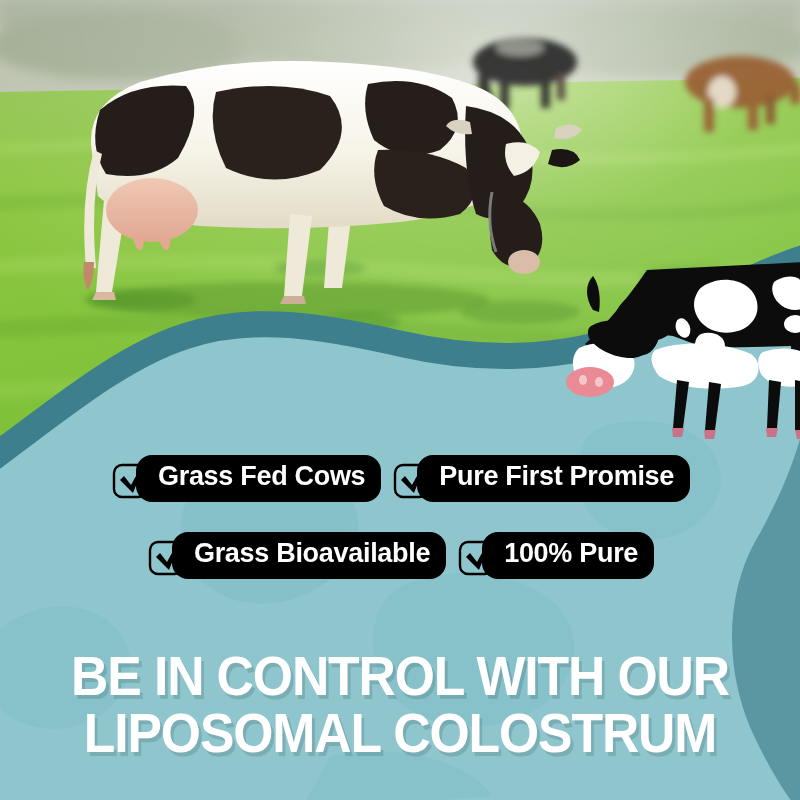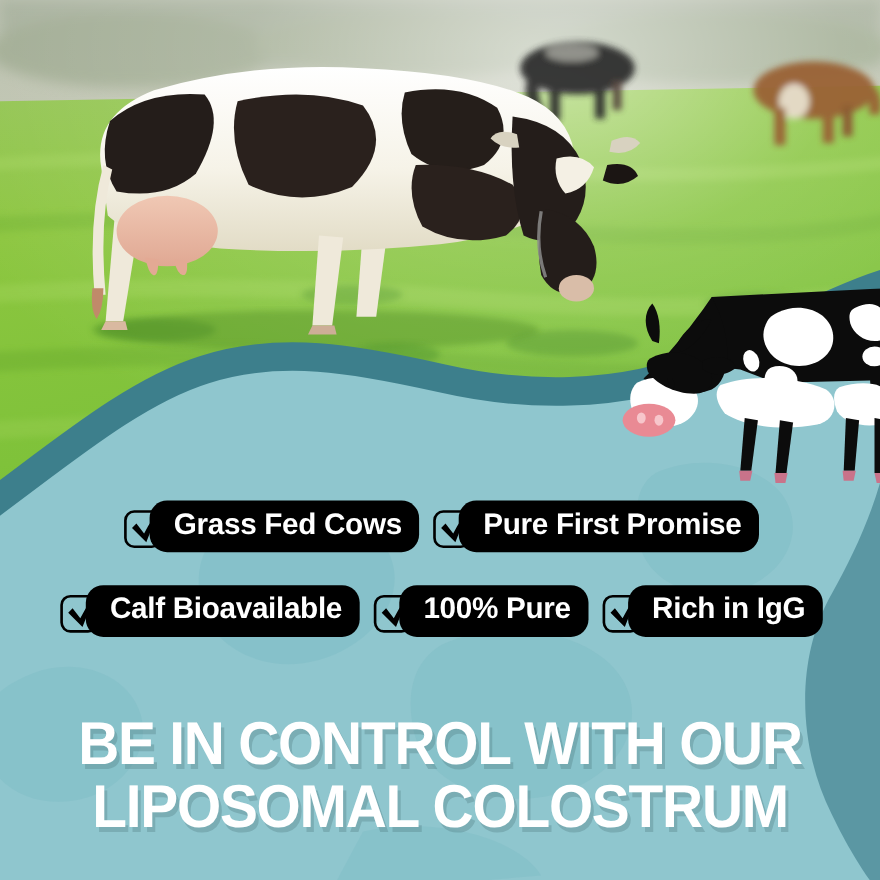--- a/index.html
+++ b/index.html
@@ -364,40 +364,31 @@
     </div>
 
     <div class="badge-row row2">
       <div class="badge">
         <span class="check-box">
           <svg width="46" height="46" viewBox="0 0 46 46">
             <rect x="4" y="10" width="32" height="32" rx="8" ry="8" fill="none" stroke="#000" stroke-width="2.4"></rect>
             <path d="M10,25 L14,21 L21,30 Q30,12 42,3 Q30,18 23,38 Z" fill="#000"></path>
           </svg>
         </span>
-        <span class="badge-pill">Calf Bioavailable</span>
+        <span class="badge-pill">Grass Bioavailable</span>
       </div>
       <div class="badge">
         <span class="check-box">
           <svg width="46" height="46" viewBox="0 0 46 46">
             <rect x="4" y="10" width="32" height="32" rx="8" ry="8" fill="none" stroke="#000" stroke-width="2.4"></rect>
             <path d="M10,25 L14,21 L21,30 Q30,12 42,3 Q30,18 23,38 Z" fill="#000"></path>
           </svg>
         </span>
         <span class="badge-pill">100% Pure</span>
       </div>
-      <div class="badge">
-        <span class="check-box">
-          <svg width="46" height="46" viewBox="0 0 46 46">
-            <rect x="4" y="10" width="32" height="32" rx="8" ry="8" fill="none" stroke="#000" stroke-width="2.4"></rect>
-            <path d="M10,25 L14,21 L21,30 Q30,12 42,3 Q30,18 23,38 Z" fill="#000"></path>
-          </svg>
-        </span>
-        <span class="badge-pill">Rich in IgG</span>
-      </div>
     </div>
 
   </div>
 
   <div class="headline">
     <span class="line">BE IN CONTROL WITH OUR</span>
     <span class="line">LIPOSOMAL COLOSTRUM</span>
   </div>
 
 </div>

